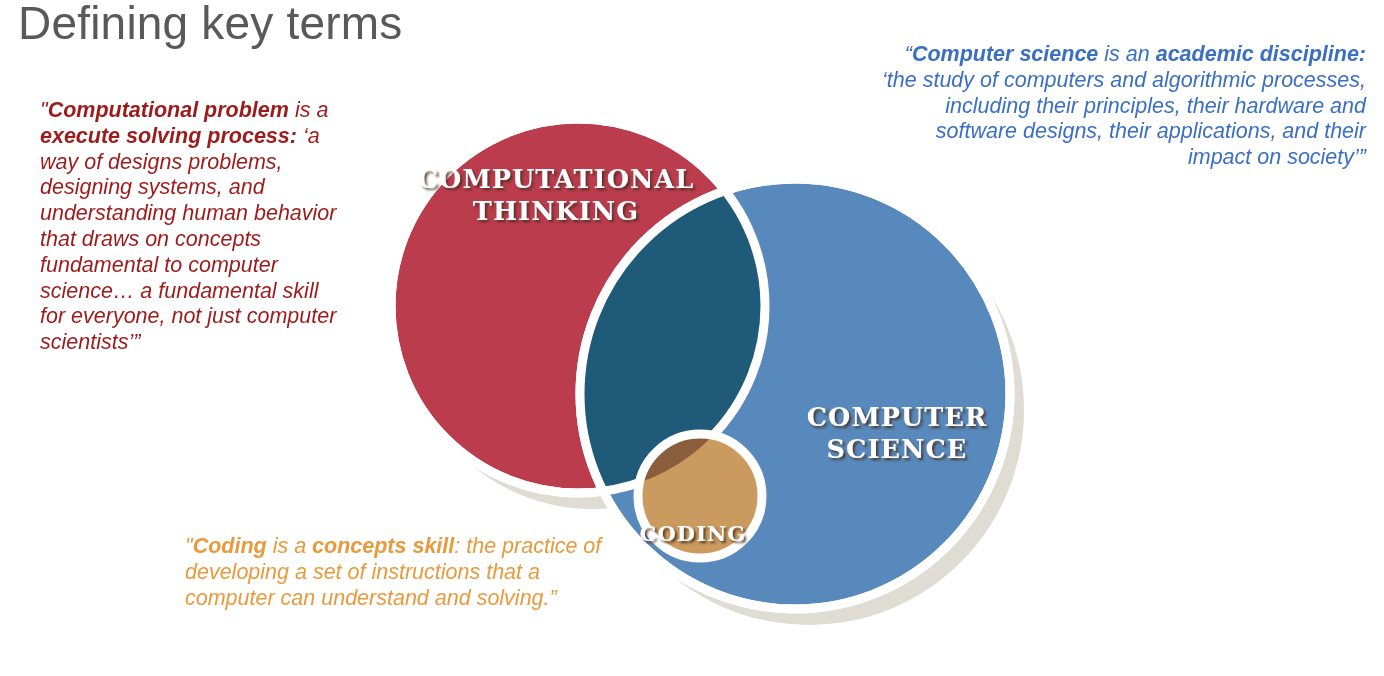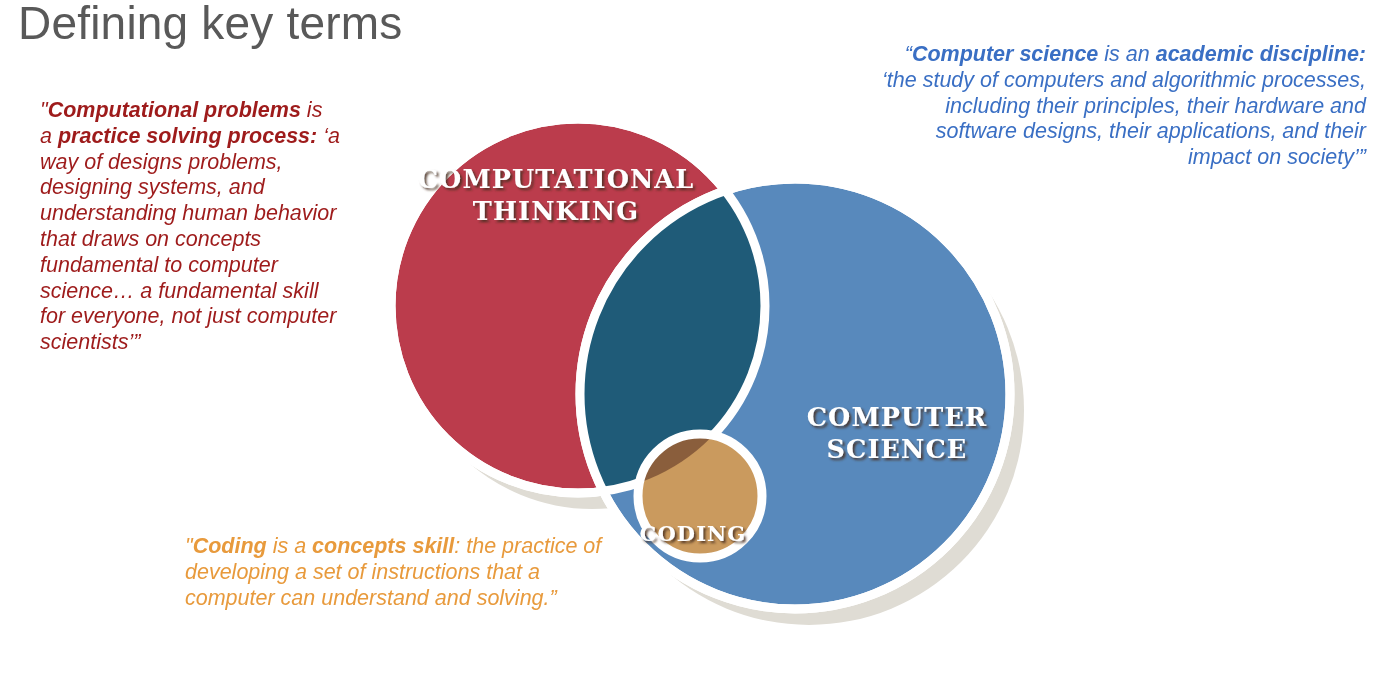--- a/index.html
+++ b/index.html
@@ -154,21 +154,21 @@
 
         <text class="venn-label" x="567" y="392" font-size="25.5">COMPUTER</text>
         <text class="venn-label" x="567" y="424" font-size="25.5">SCIENCE</text>
 
         <text class="venn-label" x="363" y="507" font-size="21">CODING</text>
       </g>
     </svg>
   </div>
 
   <div class="quote" id="quote-ct">
-    <span>"</span><b>Computational problems</b><span> is a </span><b>practice solving process:</b><span>  ‘a way of designs problems, designing systems, and understanding human behavior that draws on concepts fundamental to computer science… a fundamental skill for everyone, not just computer scientists’”</span>
+    <span>"</span><b>Computational problem</b><span> is a </span><b>execute solving process:</b><span>  ‘a way of designs problems, designing systems, and understanding human behavior that draws on concepts fundamental to computer science… a fundamental skill for everyone, not just computer scientists’”</span>
   </div>
 
   <div class="quote" id="quote-cs">
     <span>“</span><b>Computer science</b><span> is an </span><b>academic discipline:</b><span>  ‘the study of computers and algorithmic processes, including their principles, their hardware and software designs, their applications, and their impact on society’”</span>
   </div>
 
   <div class="quote" id="quote-coding">
     <span>"</span><b>Coding</b><span> is a </span><b>concepts skill</b><span>:  the practice of developing a set of instructions that a computer can understand and solving.”</span>
   </div>
 

